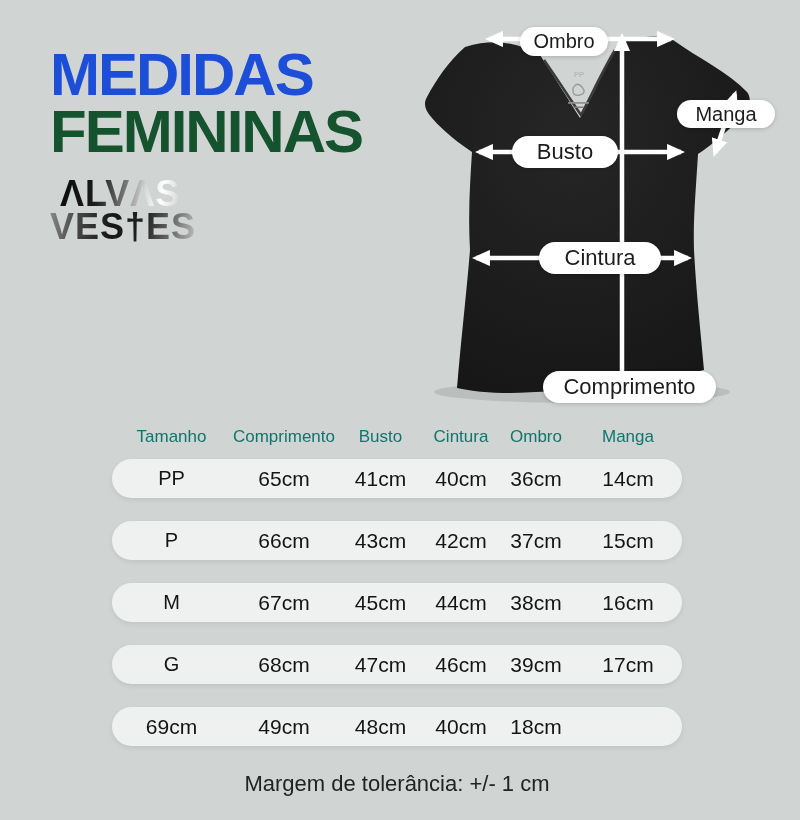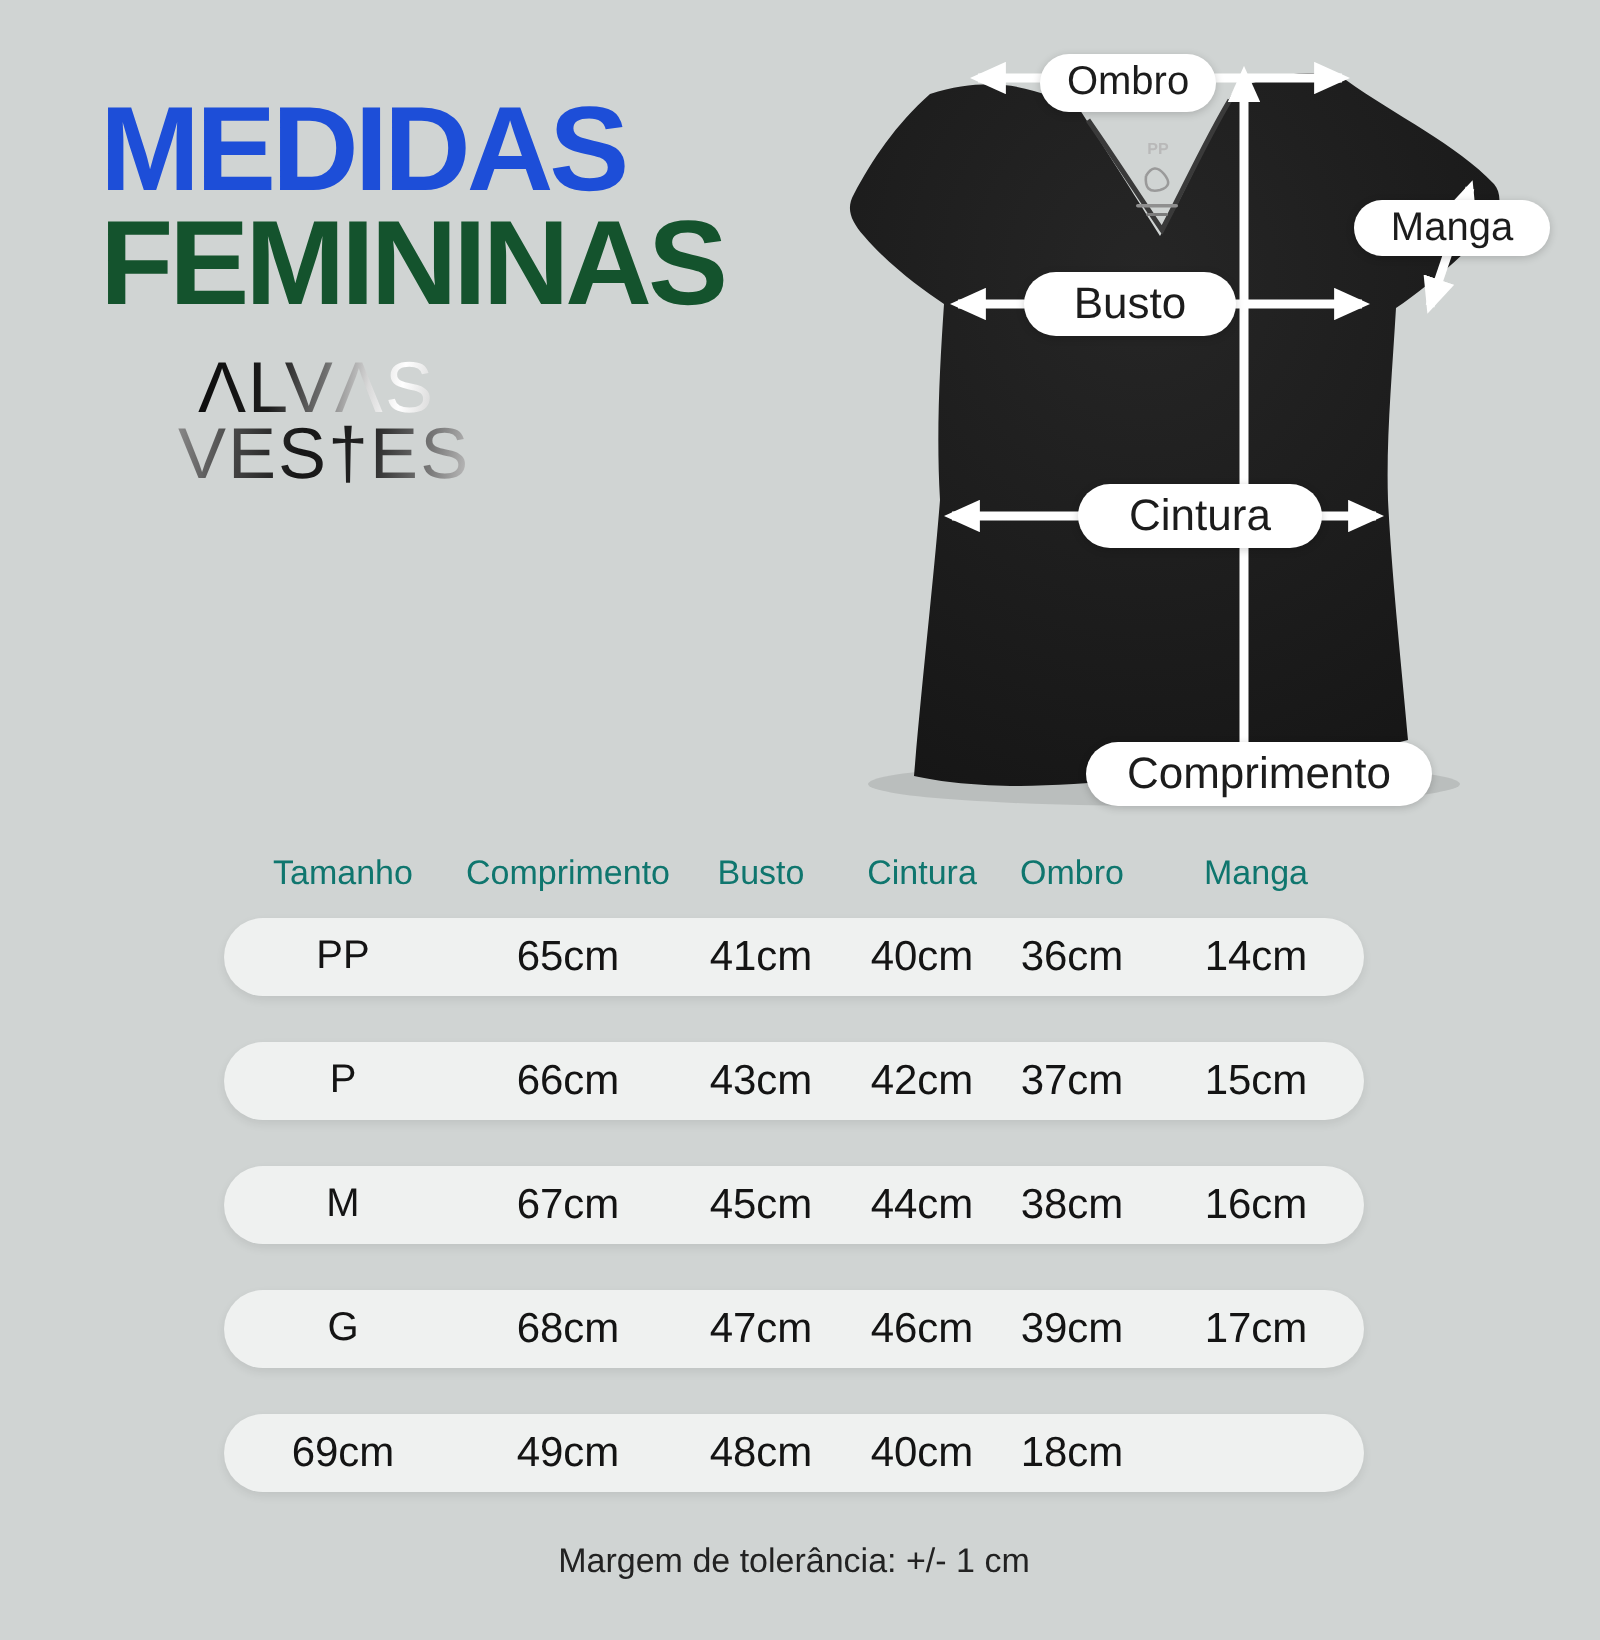--- a/index.html
+++ b/index.html
@@ -9,21 +9,21 @@
     background:#D0D4D3; overflow:hidden; margin:0 auto;
     font-family:"Liberation Sans", sans-serif;
   }
 
   
   .title-block { position:absolute; left:50px; top:46px; }
   .title-line { font-size:60px; font-weight:bold; line-height:57px; letter-spacing:-2px; color:#1d4ed8; }
   .title-line.accent { color:#14532d; }
 
   
-  .brand-block { position:absolute; left:50px; top:177px; font-weight:normal; letter-spacing:1px;margin-left:39px; }
+  .brand-block { position:absolute; left:50px; top:177px; font-weight:bold; letter-spacing:1px; }
   .brand-line { font-size:36px; line-height:33px; color:transparent;
     -webkit-background-clip:text; background-clip:text; }
   .brand-line1 { margin-left:10px;
     background-image:linear-gradient(100deg,#0b0b0b 0%,#1c1c1c 28%,#6e6e6e 46%,#d9d9d9 62%,#ffffff 74%,#aeaeae 100%); }
   .brand-line2 {
     background-image:linear-gradient(100deg,#8a8a8a 0%,#4a4a4a 18%,#161616 42%,#222222 64%,#7a7a7a 86%,#c2c2c2 100%); }
 
   
   .shirt-svg { position:absolute; left:410px; top:20px; width:380px; height:390px; }
   .measure-pill {
@@ -52,21 +52,21 @@
   .size-row {
     height:39px; background:#EFF1F0; border-radius:20px;
     box-shadow:0 2px 5px rgba(0,0,0,0.08);
     font-size:21px; font-weight:500; color:#141414;
   }
   .size-row .cell-size { font-size:20px; }
 
   
   .tolerance-note {
     position:absolute; left:112px; top:771px; width:570px;
-    text-align:center; font-size:17px; color:#222222;
+    text-align:center; font-size:22px; color:#222222;
   }
 </style>
 </head>
 <body>
 
 <div class="canvas">
 
   <div class="title-block">
     <div class="title-line">MEDIDAS</div>
     <div class="title-line accent">FEMININAS</div>

